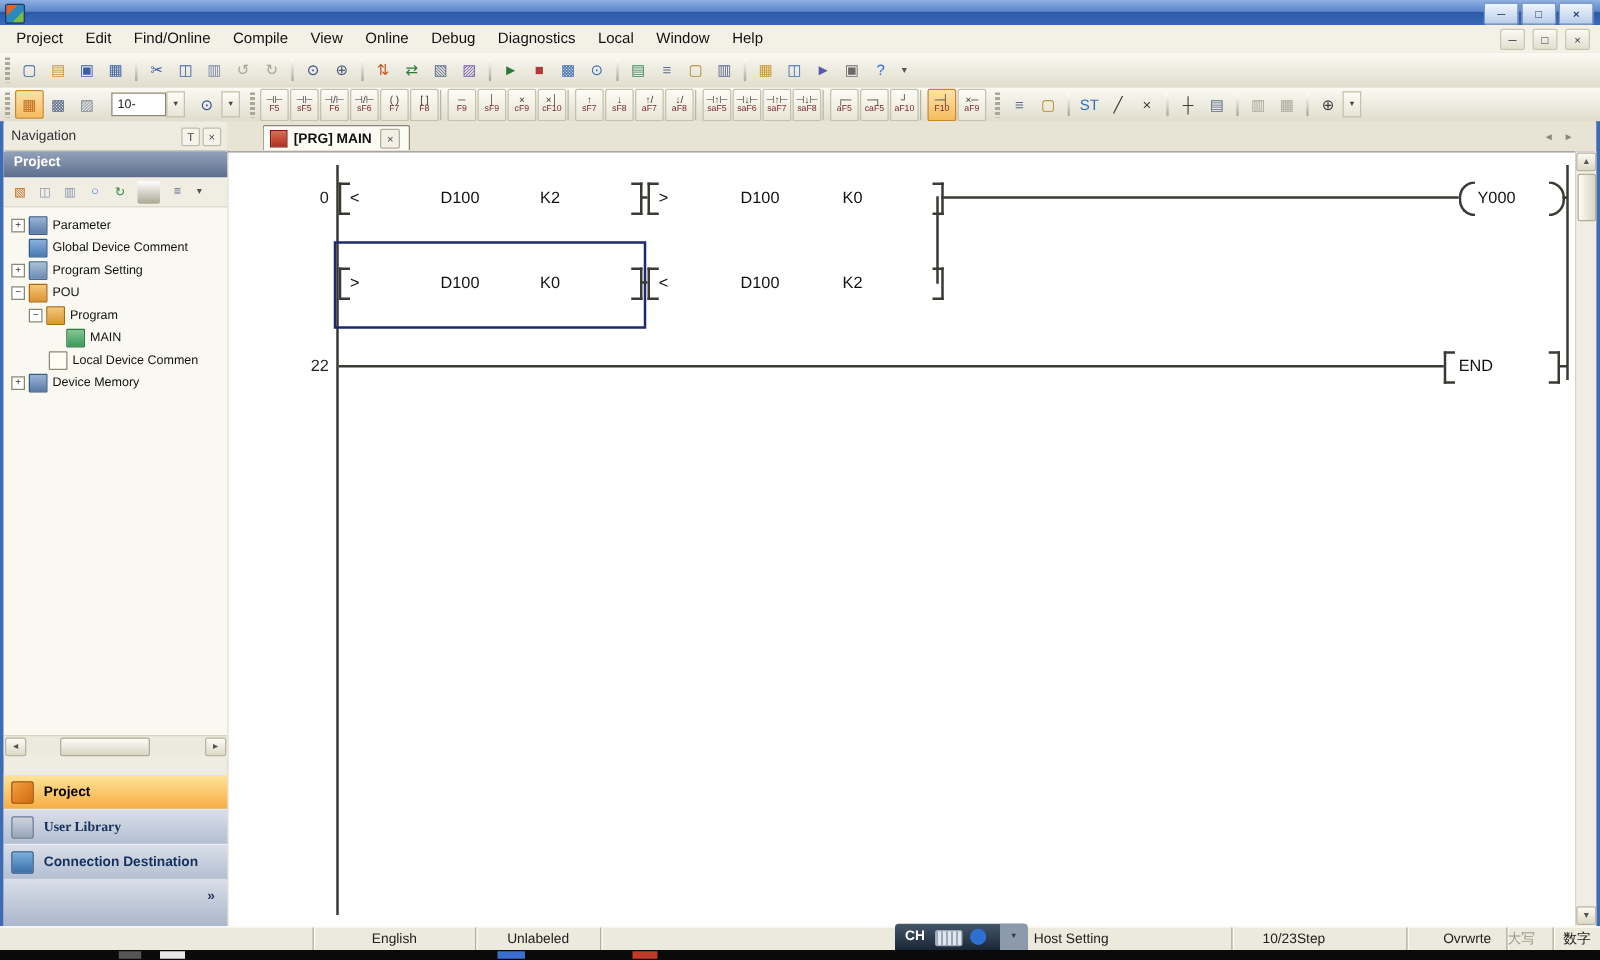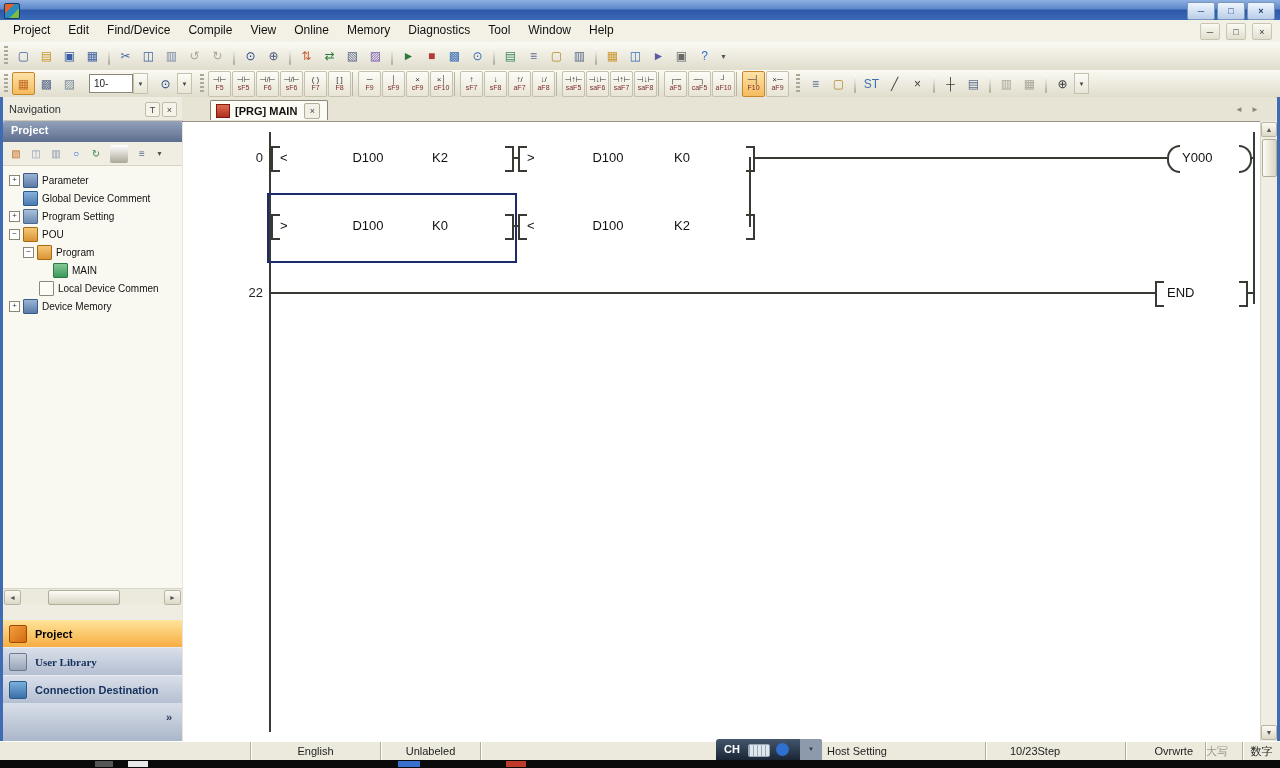--- a/index.html
+++ b/index.html
@@ -164,27 +164,27 @@
       <div class="wbtn">□</div>
       <div class="wbtn">×</div>
     </div>
   </div>
 
   <div id="menubar" class="abs">
     <div class="menu-items">
 
     <span class="menu-item">Project</span>
         <span class="menu-item">Edit</span>
-        <span class="menu-item">Find/Device</span>
+        <span class="menu-item">Find/Online</span>
         <span class="menu-item">Compile</span>
         <span class="menu-item">View</span>
         <span class="menu-item">Online</span>
-        <span class="menu-item">Memory</span>
+        <span class="menu-item">Debug</span>
         <span class="menu-item">Diagnostics</span>
-        <span class="menu-item">Tool</span>
+        <span class="menu-item">Local</span>
         <span class="menu-item">Window</span>
         <span class="menu-item">Help</span>
       </div>
     <div class="abs cbtns">
       <div class="cbtn">─</div>
       <div class="cbtn">□</div>
       <div class="cbtn">×</div>
     </div>
   </div>
 

